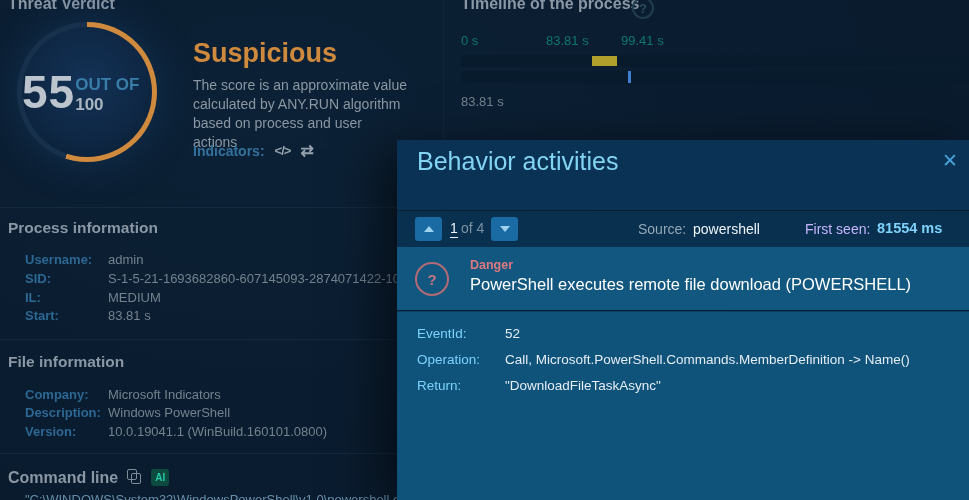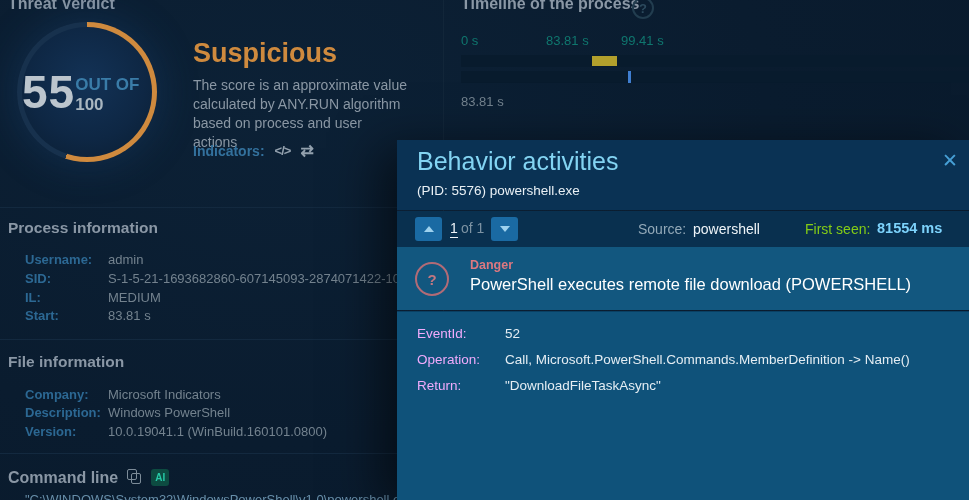--- a/index.html
+++ b/index.html
@@ -70,31 +70,31 @@
   .modal-toolbar { position:absolute; left:0; top:71px; width:572px; height:36px; background:#09304f; }
   .page-btn { position:absolute; top:6px; width:27px; height:24px; background:#1a6aa3; border:none; border-radius:3px; cursor:pointer; display:flex; align-items:center; justify-content:center; }
   .page-btn.up { left:18px; }
   .page-btn.down { left:94px; }
   .tri-up { width:0; height:0; border-left:5px solid transparent; border-right:5px solid transparent; border-bottom:6px solid #9ed2ef; }
   .tri-down { width:0; height:0; border-left:5px solid transparent; border-right:5px solid transparent; border-top:6px solid #9ed2ef; }
   .page-cur { position:absolute; left:53px; top:9px; font-size:14px; color:#eef4f8; border-bottom:1px solid #eef4f8; padding-bottom:1px; }
   .page-of { position:absolute; left:64px; top:9px; font-size:14px; color:#7d93a3; }
   .src-label { position:absolute; left:241px; top:10px; font-size:14px; color:#93a9b8; }
   .src-value { position:absolute; left:296px; top:10px; font-size:14px; color:#eef4f8; }
-  .fs-label { position:absolute; left:408px; top:10px; font-size:14px; color:#84cc16; }
+  .fs-label { position:absolute; left:408px; top:10px; font-size:14px; color:#c4b5fd; }
   .fs-value { position:absolute; left:480px; top:9px; font-size:14.5px; font-weight:bold; color:#7dd3fc; }
 
   .modal-danger { position:absolute; left:0; top:107px; width:572px; height:63px; background:#12577f; }
   .danger-circle { position:absolute; left:18px; top:15px; width:34px; height:34px; border:2px solid #b26b76; border-radius:50%; color:#c17781; font-size:15px; font-weight:bold; display:flex; align-items:center; justify-content:center; }
   .danger-tag { position:absolute; left:73px; top:11px; font-size:12.5px; font-weight:bold; color:#dd7880; }
   .danger-title { position:absolute; left:73px; top:28px; font-size:16.5px; color:#ffffff; white-space:nowrap; }
 
   .modal-body { position:absolute; left:0; top:171px; width:572px; height:189px; background:#0f527a; border-top:1px solid #0a4063; }
   .detail-row { position:absolute; left:20px; font-size:13.5px; white-space:nowrap; }
-  .detail-row .dlabel { display:inline-block; width:88px; color:#f0abfc; }
+  .detail-row .dlabel { display:inline-block; width:88px; color:#7dd3fc; }
   .detail-row .dvalue { color:#e4edf3; }
 </style>
 </head>
 <body>
 
 <div class="abs section-heading" style="left:8px; top:-5px;">Threat Verdict</div>
 
 <div class="gauge">
   <div class="gauge-inner">
     <div class="gauge-score">55</div>
@@ -170,30 +170,29 @@
   <div class="tl-seg-yellow"></div>
 </div>
 <div class="tl-bar" style="top:71px;">
   <div class="tl-tickmark"></div>
 </div>
 <div class="tl-marker-label">83.81 s</div>
 
 <div class="modal">
   <div class="modal-header">
     <div class="modal-title">Behavior activities</div>
-    <div class="modal-subtitle">(PID: 5576) powershell.exe</div>
     <div class="close-btn">✕</div>
   </div>
 
   <div class="modal-toolbar">
     <button class="page-btn up">
         <span class="tri-up"></span>
       </button>
     <span class="page-cur">1</span>
-    <span class="page-of">of 1</span>
+    <span class="page-of">of 4</span>
     <button class="page-btn down">
         <span class="tri-down"></span>
       </button>
     <span class="src-label">Source:</span>
     <span class="src-value">powershell</span>
     <span class="fs-label">First seen:</span>
     <span class="fs-value">81554 ms</span>
   </div>
 
   <div class="modal-danger">

